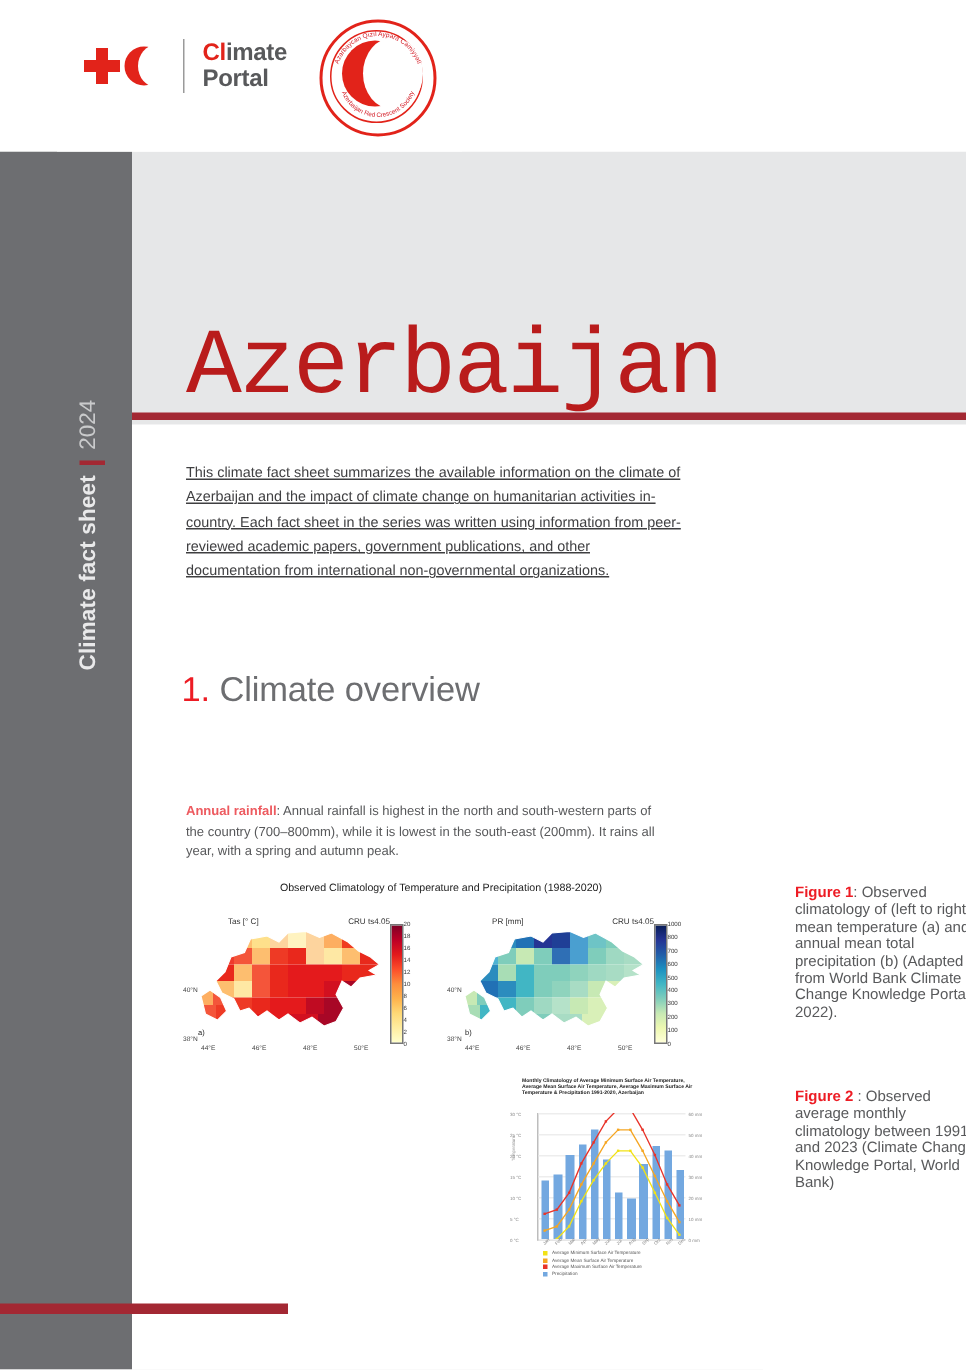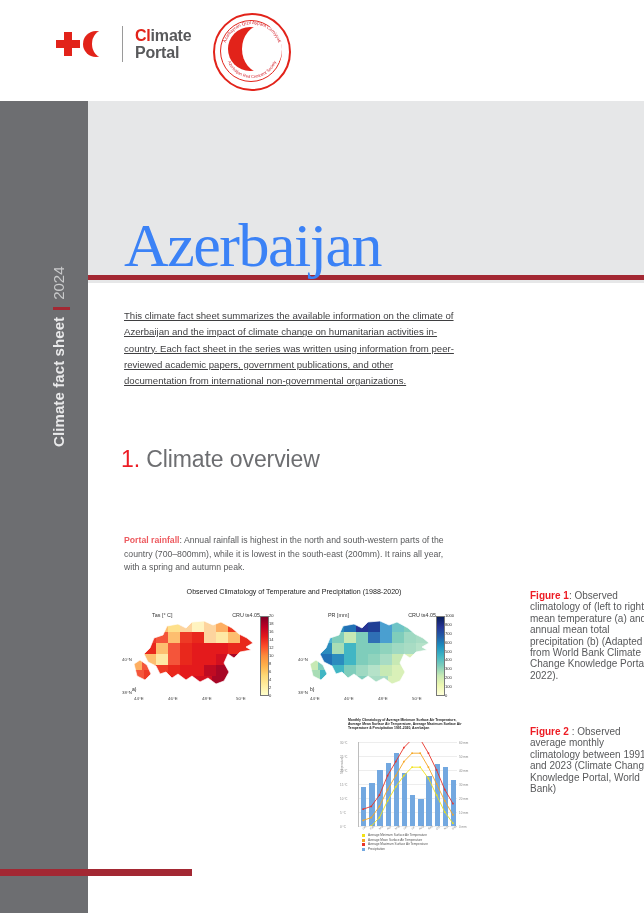--- a/index.html
+++ b/index.html
@@ -102,22 +102,22 @@
   .side-red-bar{
     position:absolute;left:0;top:869px;width:192px;height:7px;background:#a32833;z-index:6;
   }
 
   
   .sheet{
     position:absolute;left:88px;top:283px;width:556px;height:630px;background:#ffffff;
   }
   .title{
     position:absolute;left:124px;top:214px;
-    font-size:62px;font-weight:normal;color:#3b82f6;letter-spacing:-1.5px;
-    line-height:1;z-index:4;font-family:Liberation Serif, serif;
+    font-size:62px;font-weight:normal;color:#b91c1c;letter-spacing:-1.5px;
+    line-height:1;z-index:4;font-family:Liberation Mono, monospace;
   }
   .title-rule{
     position:absolute;left:88px;top:275px;width:556px;height:5px;background:#a32833;z-index:3;
   }
 
   
   .intro{
     position:absolute;left:124px;top:308px;width:330px;
     font-size:9.6px;line-height:16.3px;color:#3f3f41;text-decoration:underline;
   }
@@ -254,21 +254,21 @@
   <div class="title">Azerbaijan</div>
 
   <div class="intro">This climate fact sheet summarizes the available information on the climate of Azerbaijan and the impact of climate change on humanitarian activities in-country. Each fact sheet in the series was written using information from peer-reviewed academic papers, government publications, and other documentation from international non-governmental organizations.</div>
 
   <div class="sec-head">
     <span class="num">1.</span>
     <span>Climate overview</span>
   </div>
 
   <div class="para" id="para2">
-    <span class="lead">Portal rainfall</span><span>: Annual rainfall is highest in the north and south-western parts of the country (700–800mm), while it is lowest in the south-east (200mm). It rains all year, with a spring and autumn peak.</span>
+    <span class="lead">Annual rainfall</span><span>: Annual rainfall is highest in the north and south-western parts of the country (700–800mm), while it is lowest in the south-east (200mm). It rains all year, with a spring and autumn peak.</span>
   </div>
 
   <div class="fig1">
     <div class="fig1-title">Observed Climatology of Temperature and Precipitation (1988-2020)</div>
 
     <div class="map-panel map-a">
       <div class="panel-label left">Tas [° C]</div>
       <div class="panel-label right">CRU ts4.05</div>
       <svg width="140" height="104" viewBox="0 0 140 104" style="position:absolute;left:0;top:0;">
         <defs>

